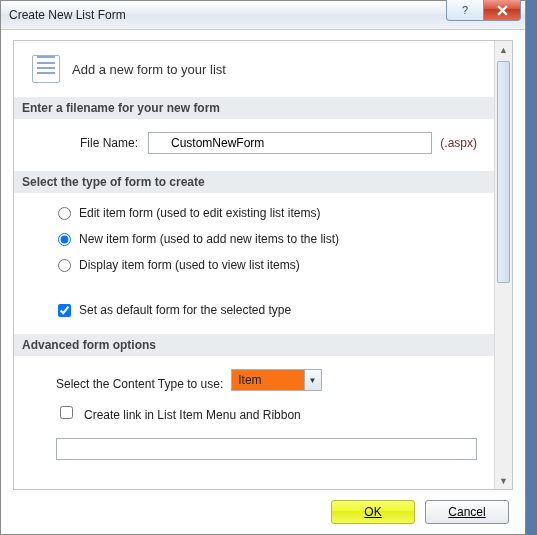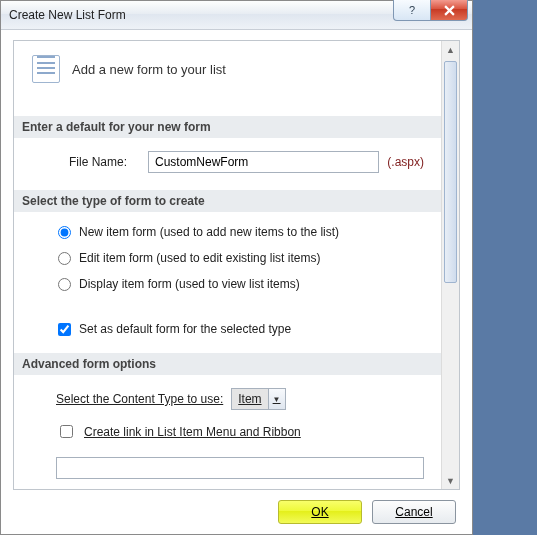--- a/index.html
+++ b/index.html
@@ -1,51 +1,51 @@
 <!DOCTYPE html>
 <html><head>
 <meta charset="utf-8">
 <style>
   html,body{margin:0;padding:0;font-family:"Segoe UI",Tahoma,sans-serif;font-size:12px;color:#222;background:#5a7aa5;}
-  .window{width:473px;height:535px;background:#fff;border:1px solid #8a8a8a;box-sizing:border-box;position:relative;display:flex;flex-direction:column;}
+  .window{width:526px;height:535px;background:#fff;border:1px solid #8a8a8a;box-sizing:border-box;position:relative;display:flex;flex-direction:column;}
   
   .titlebar{height:28px;background:linear-gradient(#fdfefe,#e8edf3 45%,#dfe6ef 46%,#eef2f7);border-bottom:1px solid #c8ced6;display:flex;align-items:center;padding-left:8px;position:relative;}
   .titlebar .title{font-size:12px;color:#222;}
   .winbtns{position:absolute;right:4px;top:-1px;display:flex;}
   .winbtn{width:36px;height:20px;border:1px solid #7f97b3;border-top:none;display:flex;align-items:center;justify-content:center;font-size:11px;}
   .winbtn.help{background:linear-gradient(#f7fbff,#d8e6f5);border-radius:0 0 0 4px;color:#345;}
   .winbtn.close{background:linear-gradient(#f39b8f,#d9533e 45%,#c73a24 46%,#e0694f);border-radius:0 0 4px 0;border-left:none;}
   .winbtn.close svg{width:11px;height:11px;}
   
   .body{flex:1;display:flex;flex-direction:column;padding:10px 12px 10px 12px;box-sizing:border-box;}
   .content{flex:1;border:1px solid #c0c6cd;position:relative;background:#fff;box-sizing:border-box;overflow:hidden;}
   .scrollarea{position:absolute;inset:0;right:17px;padding:14px 18px 10px 18px;overflow:hidden;}
   
   .vscroll{position:absolute;top:0;right:0;width:17px;height:100%;background:#f0f0f0;border-left:1px solid #dcdcdc;}
   .vscroll .arrow{height:17px;display:flex;align-items:center;justify-content:center;color:#666;font-size:9px;}
   .vscroll .thumb{position:absolute;left:2px;right:2px;top:20px;height:220px;background:linear-gradient(90deg,#e8eef6,#cfdced);border:1px solid #9fb4cf;border-radius:2px;}
   
-  .hdr{display:flex;align-items:center;gap:12px;margin-bottom:32px;}
+  .hdr{display:flex;align-items:center;gap:12px;margin-bottom:13px;}
   .hdr .icon{width:26px;height:26px;border:1px solid #9fb5d0;background:#fff;position:relative;border-radius:2px;}
   .hdr .icon::before,.hdr .icon::after{content:"";position:absolute;left:4px;right:4px;height:2px;background:#8da9cc;}
   .hdr .icon::before{top:6px;box-shadow:0 5px 0 #8da9cc,0 10px 0 #8da9cc;}
   .hdr .htext{font-size:13px;color:#333;}
   
   .sect{background:#e9ecef;border-top:1px solid #ffffff;border-bottom:1px solid #ffffff;padding:4px 8px;font-weight:bold;color:#444;margin:0 -18px 12px -18px;}
   
   .row{display:flex;align-items:center;margin:6px 0 16px 26px;}
-  .lbl{width:80px;text-align:center;margin-right:10px;}
-  .txt{flex:1;height:22px;border:1px solid #a7b1bd;padding:2px 6px;font:inherit;box-sizing:border-box;}
+  .lbl{width:80px;text-align:right;margin-right:10px;}
+  .txt{flex:1;height:22px;border:1px solid #a7b1bd;padding:2px 22px;font:inherit;box-sizing:border-box;}
   .ext{margin-left:8px;color:#7f1d1d;}
   .opts{margin:0 0 16px 26px;}
   .opt{display:flex;align-items:center;gap:8px;margin:12px 0;}
   .opt input{margin:0;}
   .adv{margin:0 0 0 24px;}
-  .adv .line{display:flex;align-items:center;gap:8px;margin:12px 0;text-decoration:underline;}
-  .select{display:inline-flex;align-items:center;border:1px solid #a7b1bd;height:20px;background:#e5e5e5;}
+  .adv .line{display:flex;align-items:flex-end;gap:8px;margin:12px 0;}
+  .select{display:inline-flex;align-items:center;border:1px solid #a7b1bd;height:20px;background:#f97316;gap:36px;}
   .select .sval{padding:0 6px;}
   .select .sbtn{width:16px;height:100%;border-left:1px solid #a7b1bd;background:linear-gradient(#f7f9fc,#dfe6ef);display:flex;align-items:center;justify-content:center;font-size:8px;color:#333;}
   .wideinput{width:100%;height:22px;border:1px solid #a7b1bd;box-sizing:border-box;margin-top:4px;padding:2px 6px;font:inherit;}
   
   .footer{display:flex;justify-content:flex-end;gap:10px;padding:10px 4px 0 0;}
   .btn{width:84px;height:24px;border:1px solid #8a949f;background:linear-gradient(#fdfdfd,#e7ebef);border-radius:3px;display:flex;align-items:center;justify-content:center;font:inherit;cursor:pointer;text-decoration:underline;}
   .btn.ok{background:linear-gradient(#f9ff6a,#eef93a 45%,#e4ef1a 46%,#f2fb58);border-color:#b7bb2f;}
 </style>
 </head>
 <body>
@@ -66,36 +66,36 @@
 
   <div class="body">
     <div class="content">
       <div class="scrollarea">
 
         <div class="hdr">
           <span class="icon"></span>
           <span class="htext">Add a new form to your list</span>
         </div>
 
-        <div class="sect">Enter a default for your new form</div>
+        <div class="sect">Enter a filename for your new form</div>
         <div class="row">
           <span class="lbl">File Name:</span>
           <input class="txt" type="text" value="CustomNewForm" style="">
           <span class="ext">(.aspx)</span>
         </div>
 
         <div class="sect">Select the type of form to create</div>
         <div class="opts">
           <label class="opt">
+            <input type="radio" name="ft" style="">
+            <span>Edit item form (used to edit existing list items)</span>
+          </label>
+          <label class="opt">
             <input type="radio" name="ft" checked="" style="">
             <span>New item form (used to add new items to the list)</span>
-          </label>
-          <label class="opt">
-            <input type="radio" name="ft" style="">
-            <span>Edit item form (used to edit existing list items)</span>
           </label>
           <label class="opt">
             <input type="radio" name="ft" style="">
             <span>Display item form (used to view list items)</span>
           </label>
           <label class="opt" style="margin-top:31px">
             <input type="checkbox" checked="" style="">
             <span>Set as default form for the selected type</span>
           </label>
         </div>

